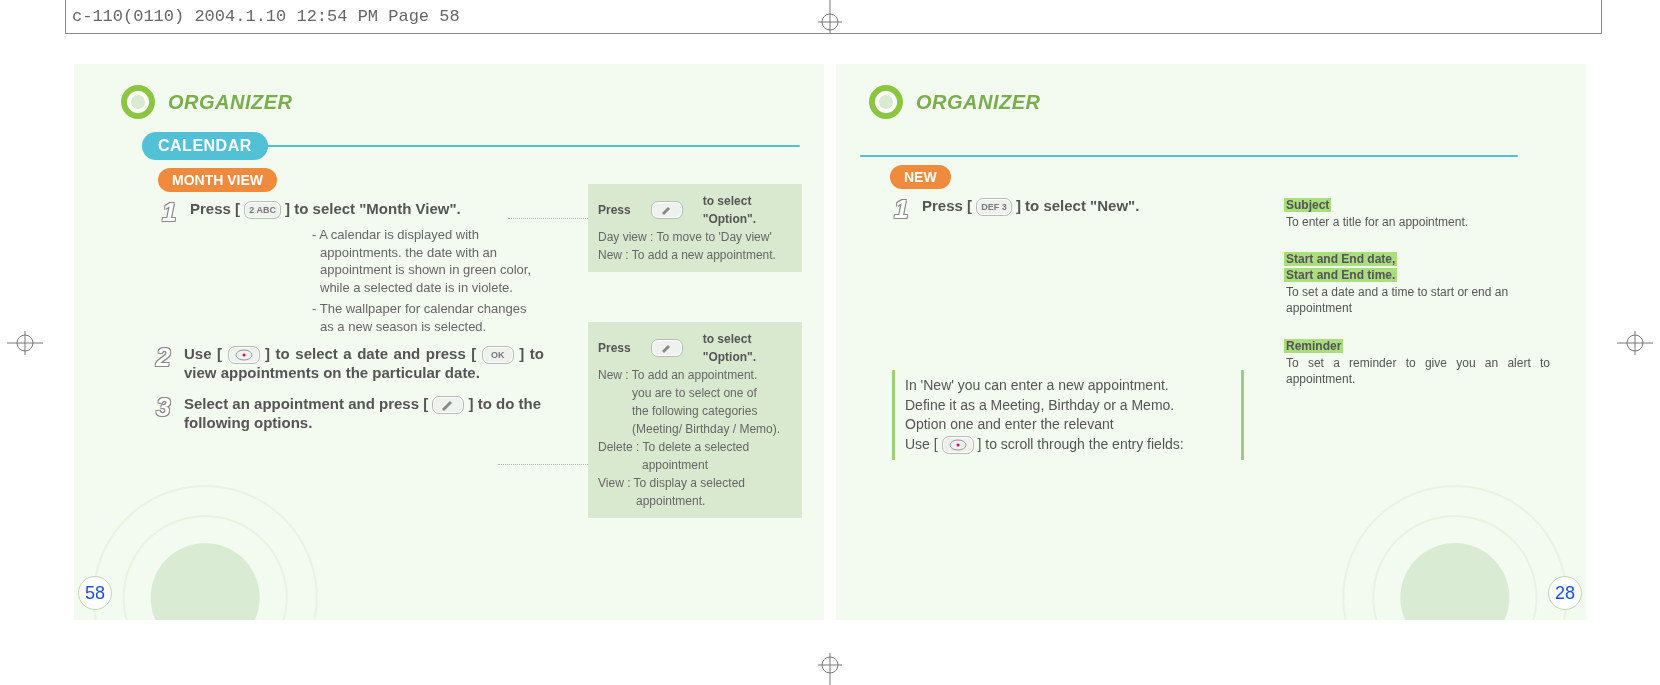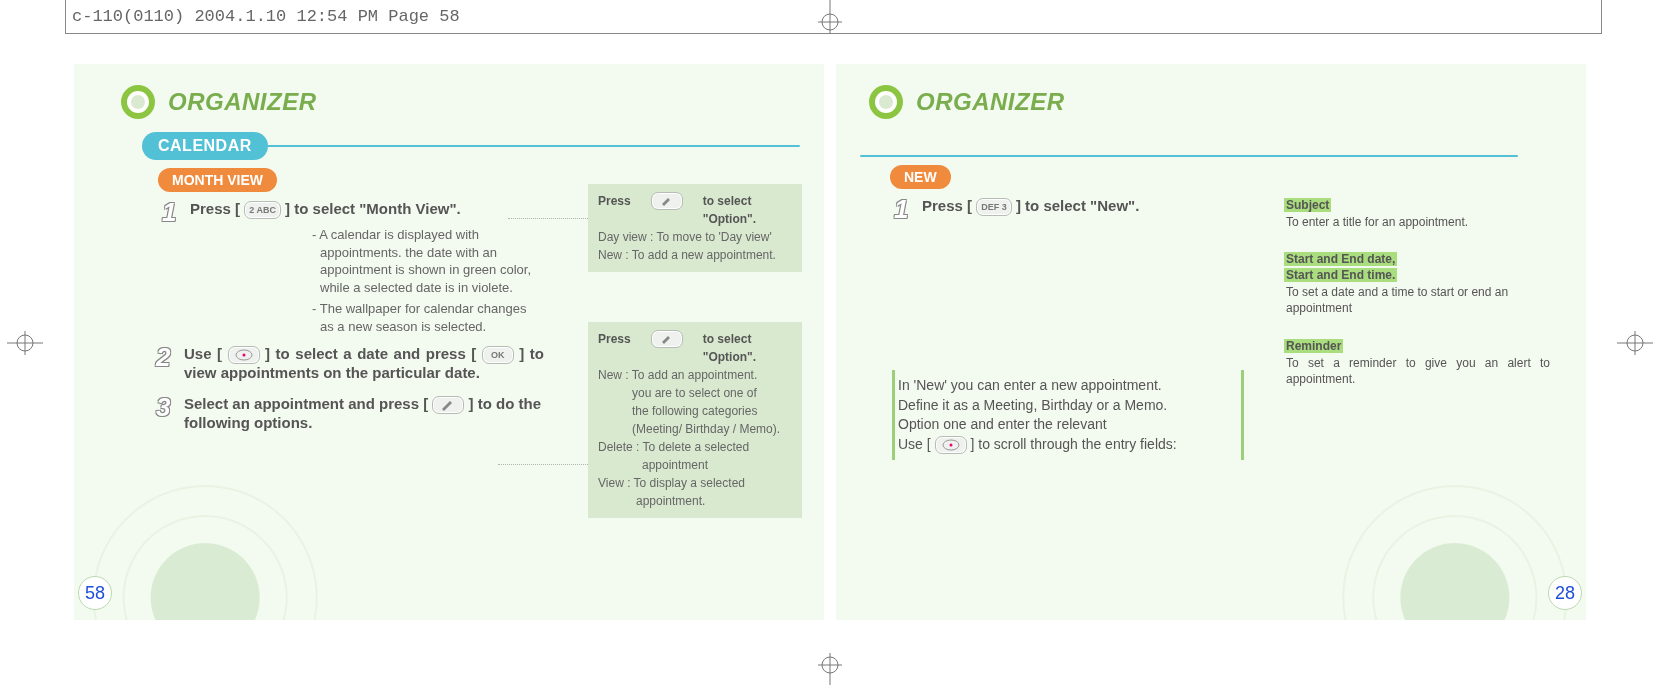--- a/index.html
+++ b/index.html
@@ -73,21 +73,21 @@
 
   
   .org-header { display:flex; align-items:center; gap:12px; margin-left: 8px; margin-top:4px;}
   .org-bullet {
     width: 36px; height: 36px;
     display:inline-block; position:relative;
   }
   .org-title {
     font-style: italic;
     font-weight: 900;
-    font-size: 24px;
+    font-size: 20px;
     color: #79ad4d;
     letter-spacing: 0.5px;
   }
 
   
   .cal-row { display:flex; align-items:center; margin: 12px 0 8px 30px; }
   .cal-pill {
     background: #52c1d5;
     color: #fff;
     font-weight: 800;
@@ -142,21 +142,21 @@
 
   
   .note-box {
     position:absolute;
     background:#d9e9cf;
     font-size:12px;
     color:#666;
     line-height:1.5;
     padding:8px 10px;
   }
-  .note-box .note-head { font-weight:700; color:#555; display:flex; gap:20px;}
+  .note-box .note-head { font-weight:700; color:#555; display:flex; align-items:center; gap:20px;}
   .note-left-1 { top:126px; left:520px; width:214px; }
   .note-left-2 { top:264px; left:520px; width:214px; }
 
   .dotted {
     position:absolute;
     border-top:1.5px dotted #aab7aa;
     height:0;
   }
 
   
@@ -167,21 +167,21 @@
   }
   .small-note p { margin:0 0 4px 8px; text-indent:-8px;}
 
   
   .info-box {
     position:absolute;
     top:312px; left:62px;
     width:352px;
     border-left:3px solid #9dcf78;
     border-right:3px solid #9dcf78;
-    padding:6px 3px;
+    padding:6px 10px;
     font-size:14px;
     color:#555;
     line-height:1.4;
     text-align:justify;
   }
 
   
   .fields { position:absolute; top:140px; left:454px; width:266px; font-size:12px; color:#555; }
   .field-title { display:inline-block; background:#a9dd7e; font-weight:700; padding:0 2px; margin-bottom:2px; }
   .field-body { margin: 0 0 22px 2px; line-height:1.35; }

